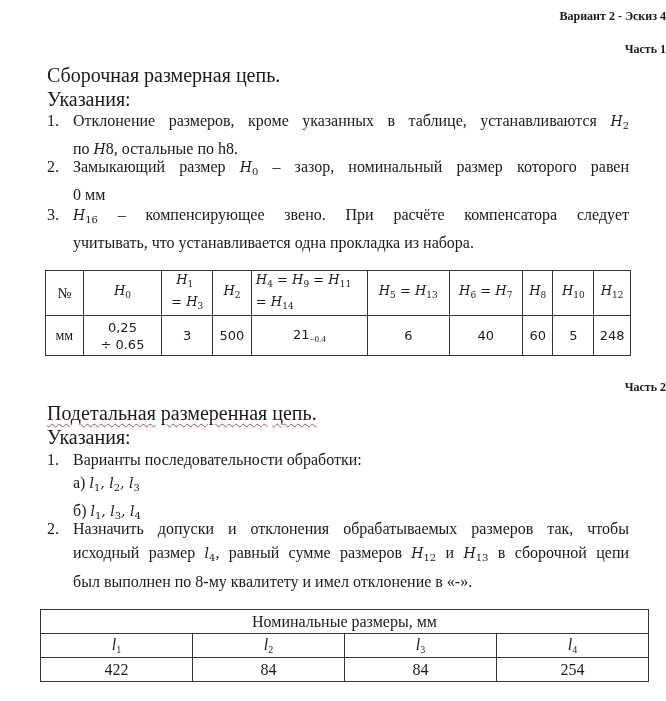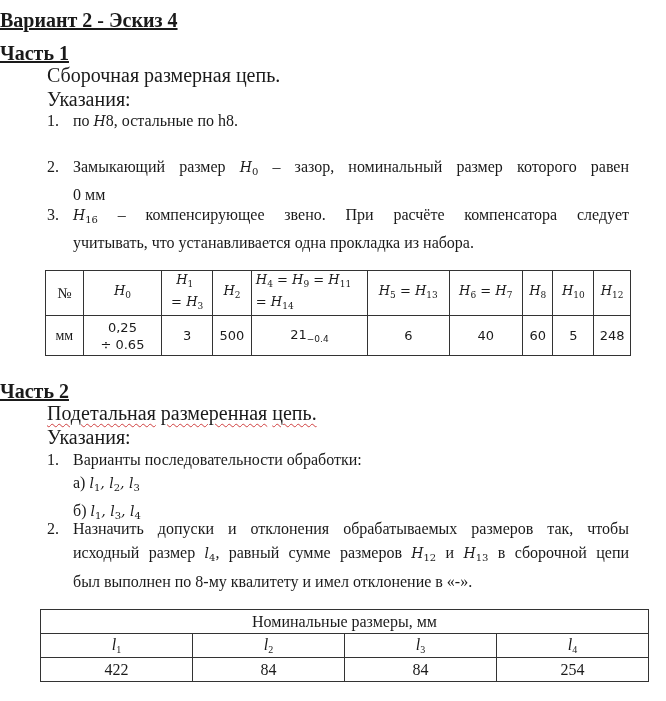--- a/index.html
+++ b/index.html
@@ -1,19 +1,19 @@
 <!DOCTYPE html>
 <html><head>
 <meta charset="utf-8">
 <style>
   html, body { margin:0; padding:0; background:#ffffff; }
   body { width:666px; height:701px; position:relative; overflow:hidden;
          font-family:"Liberation Serif", "DejaVu Serif", serif; color:#1a1a1a; font-size:16px; }
   .abs { position:absolute; }
-  .title { font-weight:bold; font-size:20px; width:666px; text-align:left; left:0;text-decoration:underline; }
+  .title { font-weight:bold; font-size:12px; width:666px; text-align:right; left:0; }
   .line { left:47px; font-size:20px; line-height:22px; white-space:nowrap; }
   .item { left:47px; width:585px; font-size:16px; line-height:23px; }
   .item .num { position:absolute; left:0; top:0; }
   .item .txt { position:absolute; left:26px; width:556px; text-align:justify; text-align-last:left; }
   .just { text-align:justify; text-align-last:justify; display:block; }
   i.m { font-family:"DejaVu Serif", serif; font-style:italic; font-size:14px; }
   sub { font-size:10px; vertical-align:-3px; font-style:normal; }
   .squig { text-decoration:underline wavy #d04040; text-decoration-thickness:1px; text-underline-offset:3px; }
   table { border-collapse:collapse; position:absolute; }
   td { border:1px solid #333; text-align:center; vertical-align:middle; padding:0; }
@@ -30,20 +30,21 @@
 
 <div class="abs title" style="top:9px;">Вариант 2 - Эскиз 4</div>
 
 <div class="abs title" style="top:42px;">Часть 1</div>
 <div class="abs line" style="top:64px;">Сборочная размерная цепь.</div>
 <div class="abs line" style="top:88px;">Указания:</div>
 
 <div class="abs item" style="top:109px; height:46px;">
   <span class="num">1.</span>
   <span class="txt" style="top:0;">
+    <span class="just"><span>Отклонение размеров, кроме указанных в таблице, устанавливаются</span> <i class="m"><span>H</span><sub>2</sub></i></span>
     <span><span>по</span> <i class="m">H</i><span>8, остальные по h8.</span></span>
   </span>
 </div>
 
 <div class="abs item" style="top:155px; height:46px;">
   <span class="num">2.</span>
   <span class="txt" style="top:0;">
     <span class="just"><span>Замыкающий размер</span> <i class="m"><span>H</span><sub>0</sub></i> <span>– зазор, номинальный размер которого равен</span></span>
     <span>0 мм</span>
   </span>
@@ -78,21 +79,21 @@
     <td style="width:35px;" class="hd"><span>H</span><sub>12</sub></td>
   </tr>
   <tr style="height:40px;">
     <td class="mm">мм</td>
     <td style="line-height:17px;">
       <div>0,25</div>
       <div>÷ 0.65</div>
     </td>
     <td>3</td>
     <td>500</td>
-    <td><span>21</span><sub style="font-size:9px;">−0.4</sub></td>
+    <td><span>21</span><sub style="font-size:9px;font-family:Liberation Serif, serif;">−0.4</sub></td>
     <td>6</td>
     <td>40</td>
     <td>60</td>
     <td>5</td>
     <td>248</td>
   </tr>
 </tbody>
   </table>
 
 <div class="abs title" style="top:380px;">Часть 2</div>

